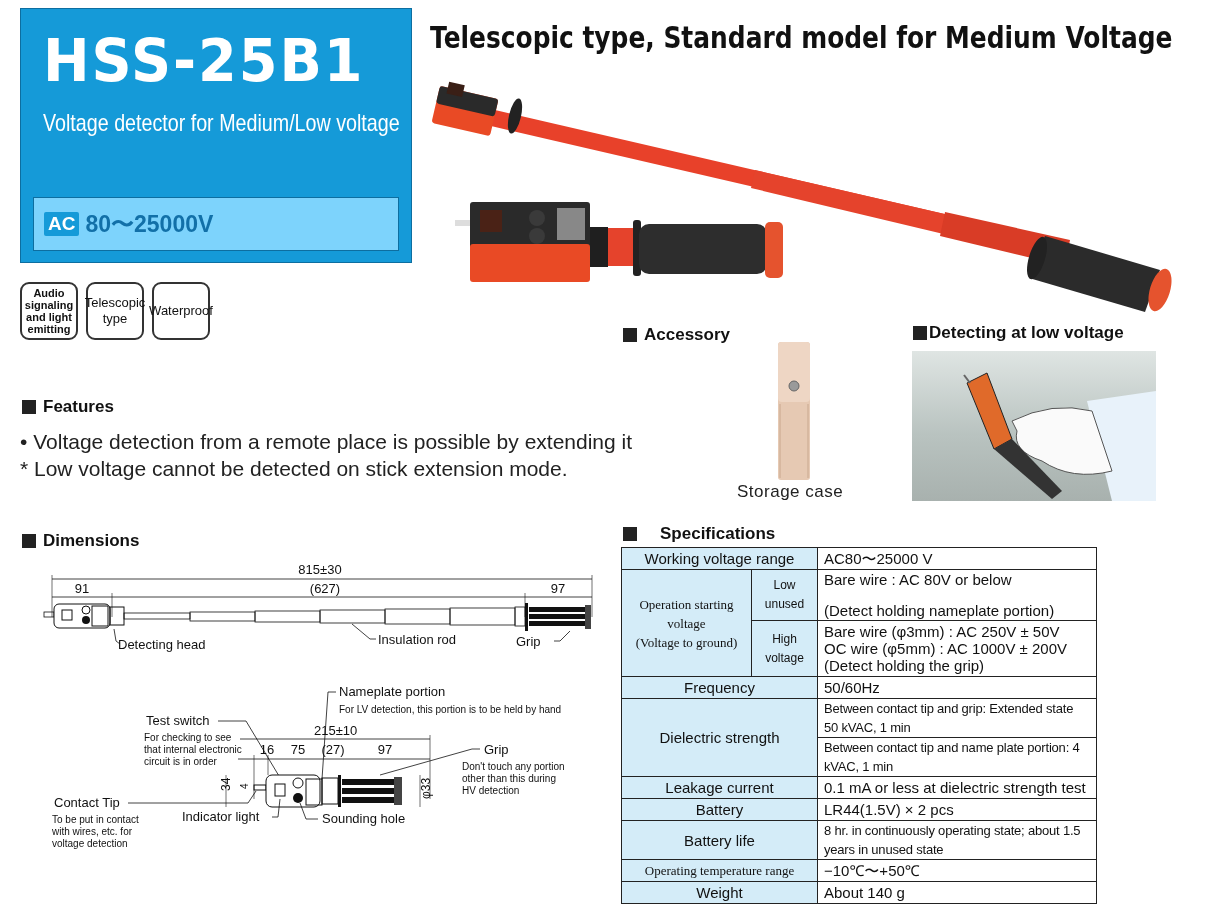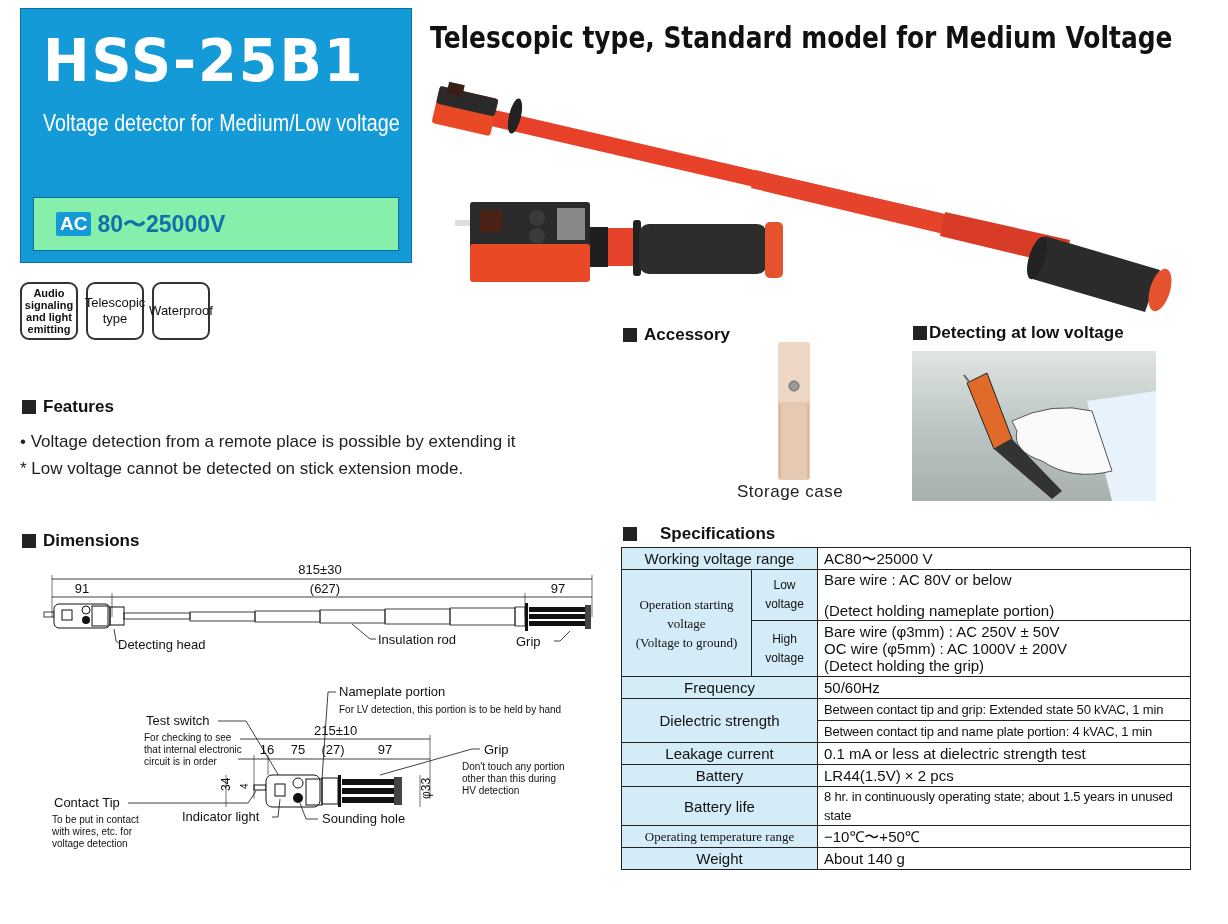--- a/index.html
+++ b/index.html
@@ -16,21 +16,21 @@
     font-family: "DejaVu Sans", sans-serif; font-weight: bold; font-size: 58px; letter-spacing: 2px;
     transform: scaleX(0.96); transform-origin: left top;
   }
   .hero .subtitle {
     position: absolute; left: 22px; top: 100px; color: #fff;
     font-family: "Liberation Sans Narrow", "Liberation Sans", sans-serif;
     font-size: 24px; transform: scaleX(0.82); transform-origin: left top; white-space: nowrap;
   }
   .hero .range-box {
     position: absolute; left: 12px; top: 188px; width: 366px; height: 54px;
-    background: #86efac; border: 1px solid #0d6ea0; display: flex; align-items: center; padding-left: 22px;
+    background: #7dd3fc; border: 1px solid #0d6ea0; display: flex; align-items: center; padding-left: 10px;
   }
   .hero .ac-badge {
     background: #159ad8; color: #fff; font-weight: bold; font-size: 19px;
     padding: 1px 4px; border-radius: 2px; margin-right: 6px; line-height: 22px;
   }
   .hero .range-text { color: #1270a8; font-size: 23px; font-weight: bold; }
 
   
   .feature-icons { position: absolute; left: 20px; top: 282px; display: flex; gap: 8px; }
   .feature-icon {
@@ -49,39 +49,39 @@
 
   
   .product-photo { position: absolute; left: 425px; top: 72px; width: 780px; height: 240px; }
 
   
   .section-head {
     position: absolute; display: flex; align-items: center; font-size: 17px; font-weight: bold; color: #111;
   }
   .section-head .sq { width: 14px; height: 14px; background: #222; margin-right: 7px; display: inline-block; }
 
-  .features-list { position: absolute; left: 20px; top: 428px; font-size: 17px; line-height: 27px; color: #222; }
+  .features-list { position: absolute; left: 20px; top: 428px; font-size: 21px; line-height: 27px; color: #222; }
 
   
   .case-img { position: absolute; left: 776px; top: 342px; width: 36px; height: 138px; }
   .case-label { position: absolute; left: 737px; top: 482px; font-size: 17px; color: #222; letter-spacing: 0.5px; }
 
   .lv-photo {
     position: absolute; left: 912px; top: 351px; width: 244px; height: 150px;
     background: linear-gradient(180deg, #dfe5e3 0%, #b9c3c0 55%, #a8b1ae 100%);
     overflow: hidden;
   }
 
   
   .dims { position: absolute; left: 40px; top: 555px; width: 570px; height: 310px; }
   .dims text { font-family: "Liberation Sans", sans-serif; fill: #111; }
 
   
   .spec-table {
-    position: absolute; left: 621px; top: 547px; width: 570px; border-collapse: collapse;
+    position: absolute; left: 621px; top: 547px; width: 476px; border-collapse: collapse;
     font-size: 15px; color: #111;
   }
   .spec-table td { border: 1px solid #222; padding: 0 6px; vertical-align: middle; height: 22px; line-height: 19px; }
   .spec-table td.h { background: #d4ecf8; text-align: center; }
   .spec-table td.h.small { font-size: 13px; font-family: Liberation Serif, serif; }
   .spec-table td.v.small { font-size: 13px; font-family: "Liberation Sans Narrow", "Liberation Sans", sans-serif; letter-spacing: -0.2px; margin-left: 44px; }
   .spec-table td.h.tiny { font-size: 12px; padding: 0 2px; font-family: "Liberation Sans Narrow", "Liberation Sans", sans-serif; }
 </style>
 </head>
 <body>
@@ -289,21 +289,21 @@
       <tr>
     <td class="h" colspan="2">Working voltage range</td>
     <td class="v">AC80〜25000 V</td>
   </tr>
   <tr>
     <td class="h small" rowspan="2">
       <div>Operation starting</div>
       <div>voltage</div>
       <div>(Voltage to ground)</div>
     </td>
-    <td class="h tiny">Low voltage</td>
+    <td class="h tiny">Low unused</td>
     <td class="v" style="height:46px;">
       <div>Bare wire : AC 80V or below</div>
       <div style="margin-top:12px;">(Detect holding nameplate portion)</div>
     </td>
   </tr>
   <tr>
     <td class="h tiny">High voltage</td>
     <td class="v" style="height:56px; line-height:17px;">
       <div>Bare wire (φ3mm) : AC 250V ± 50V</div>
       <div>OC wire (φ5mm) : AC 1000V ± 200V</div>

